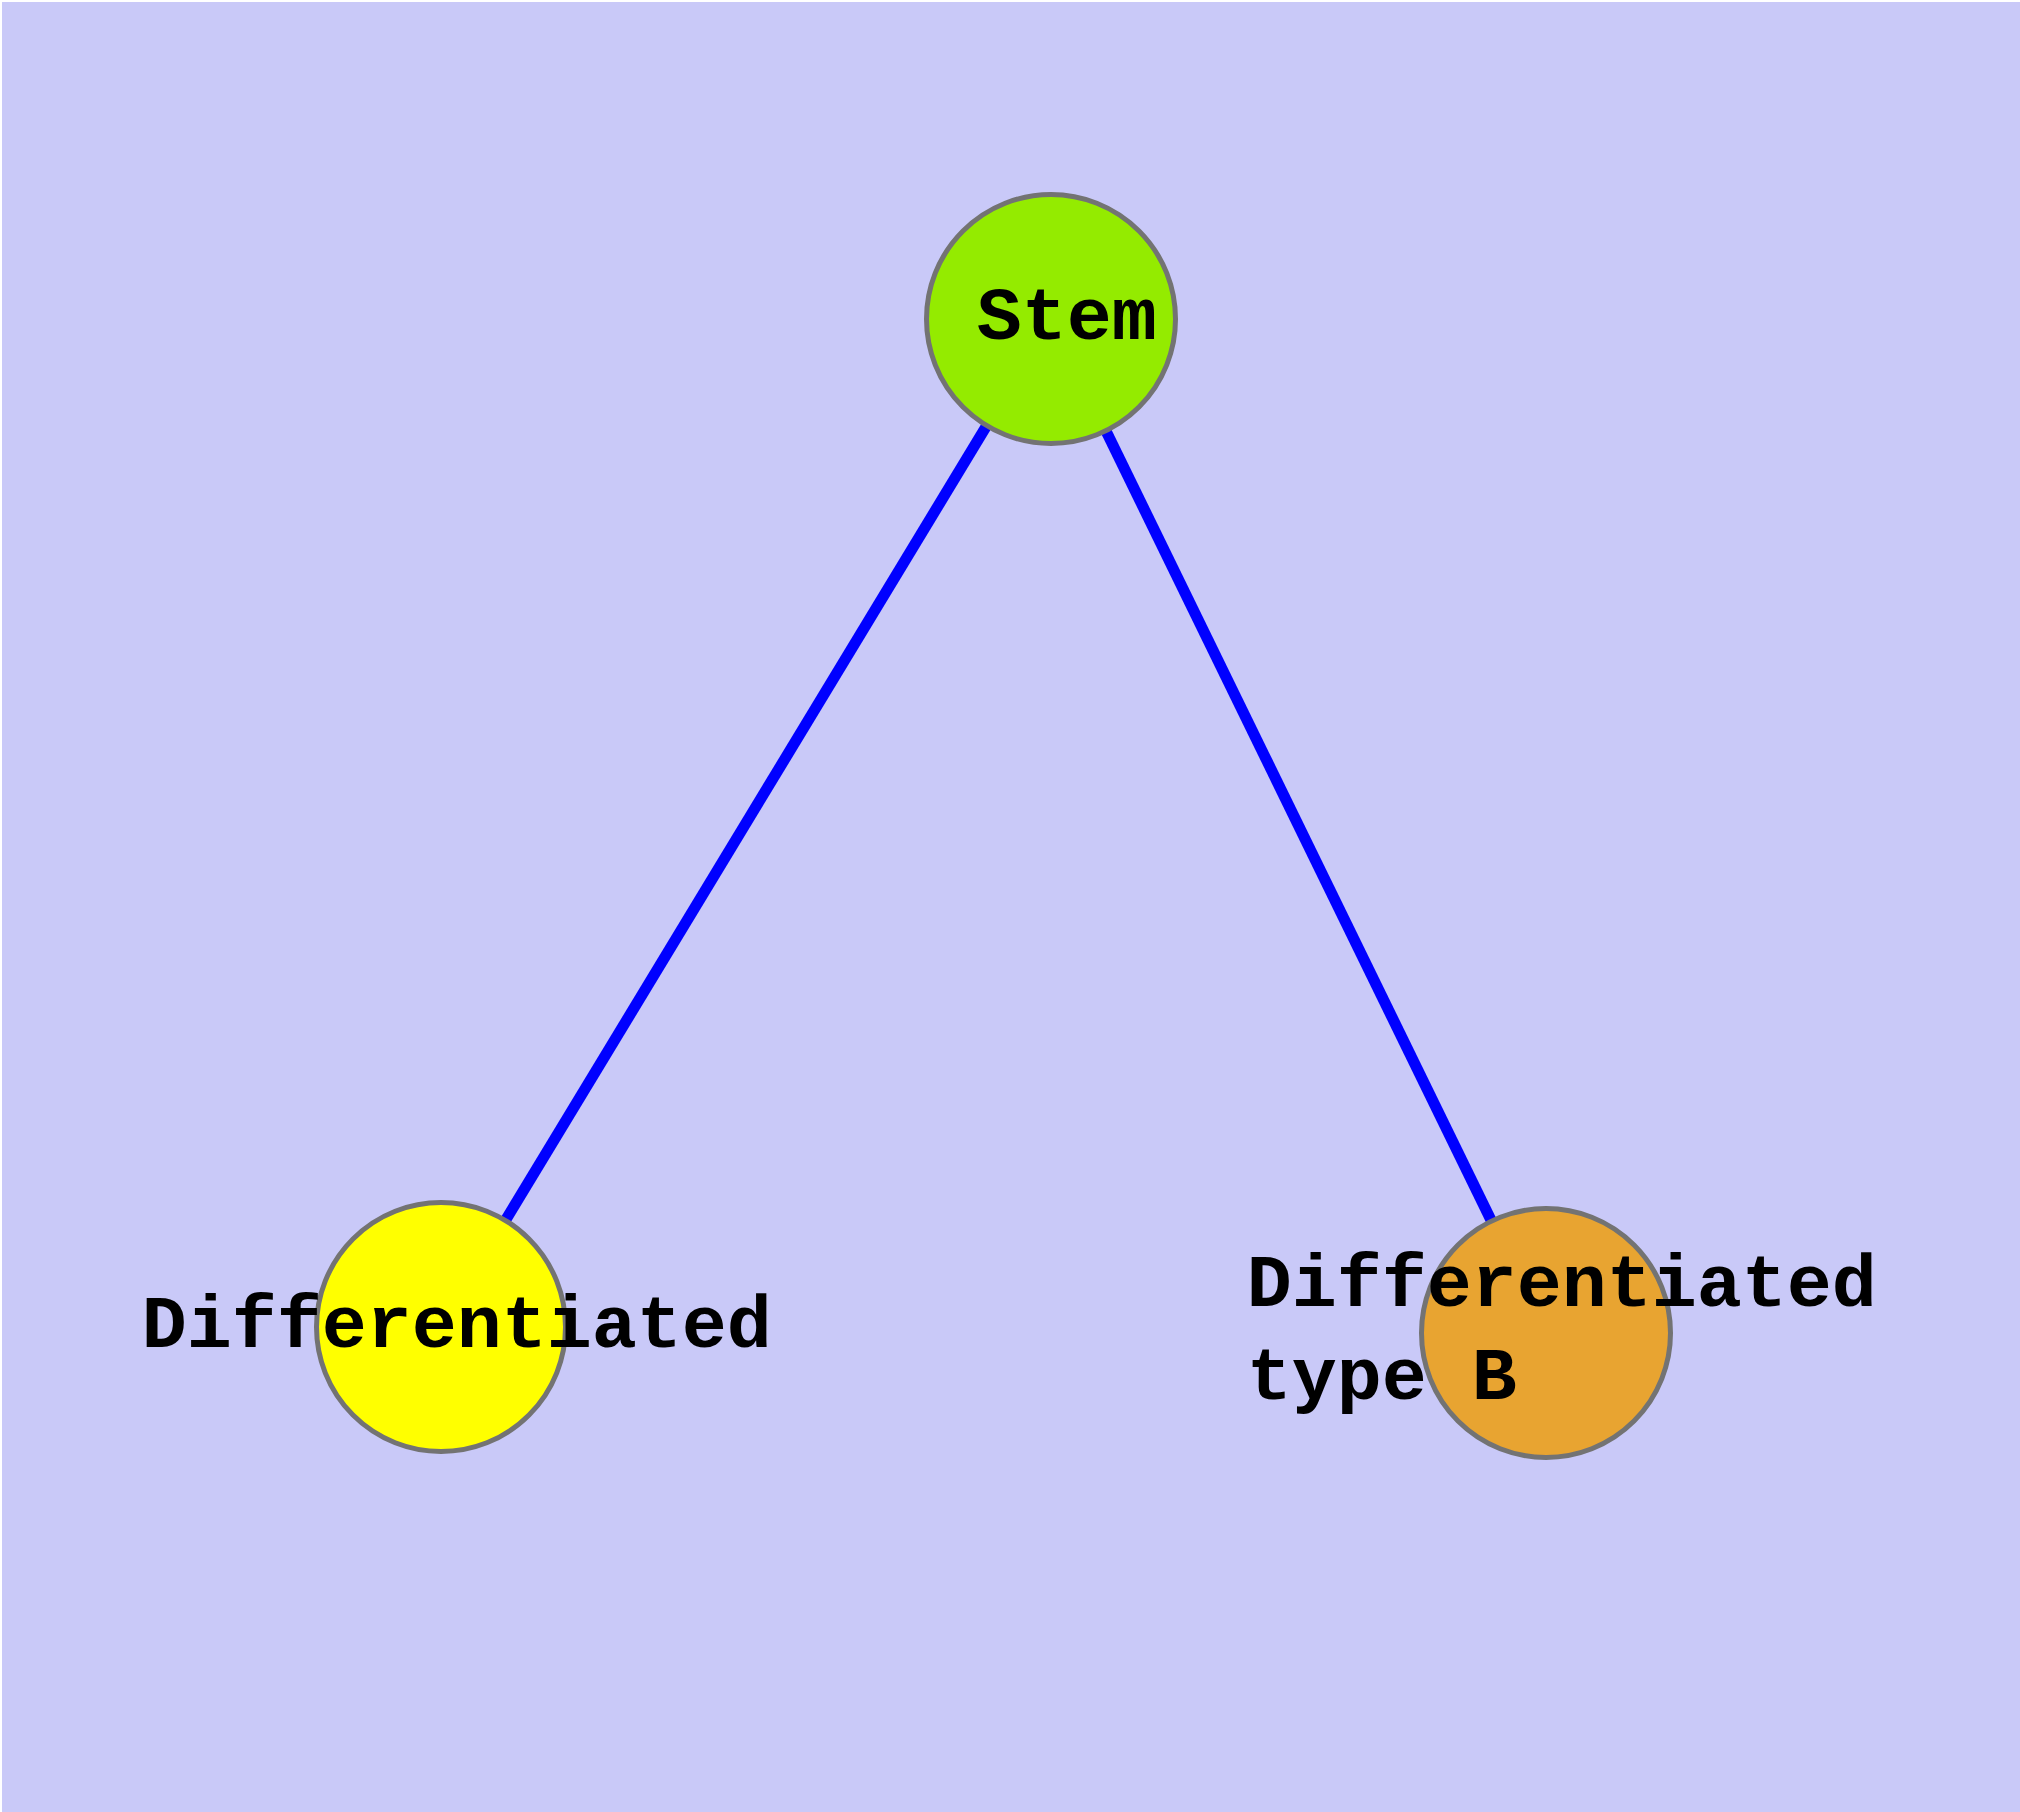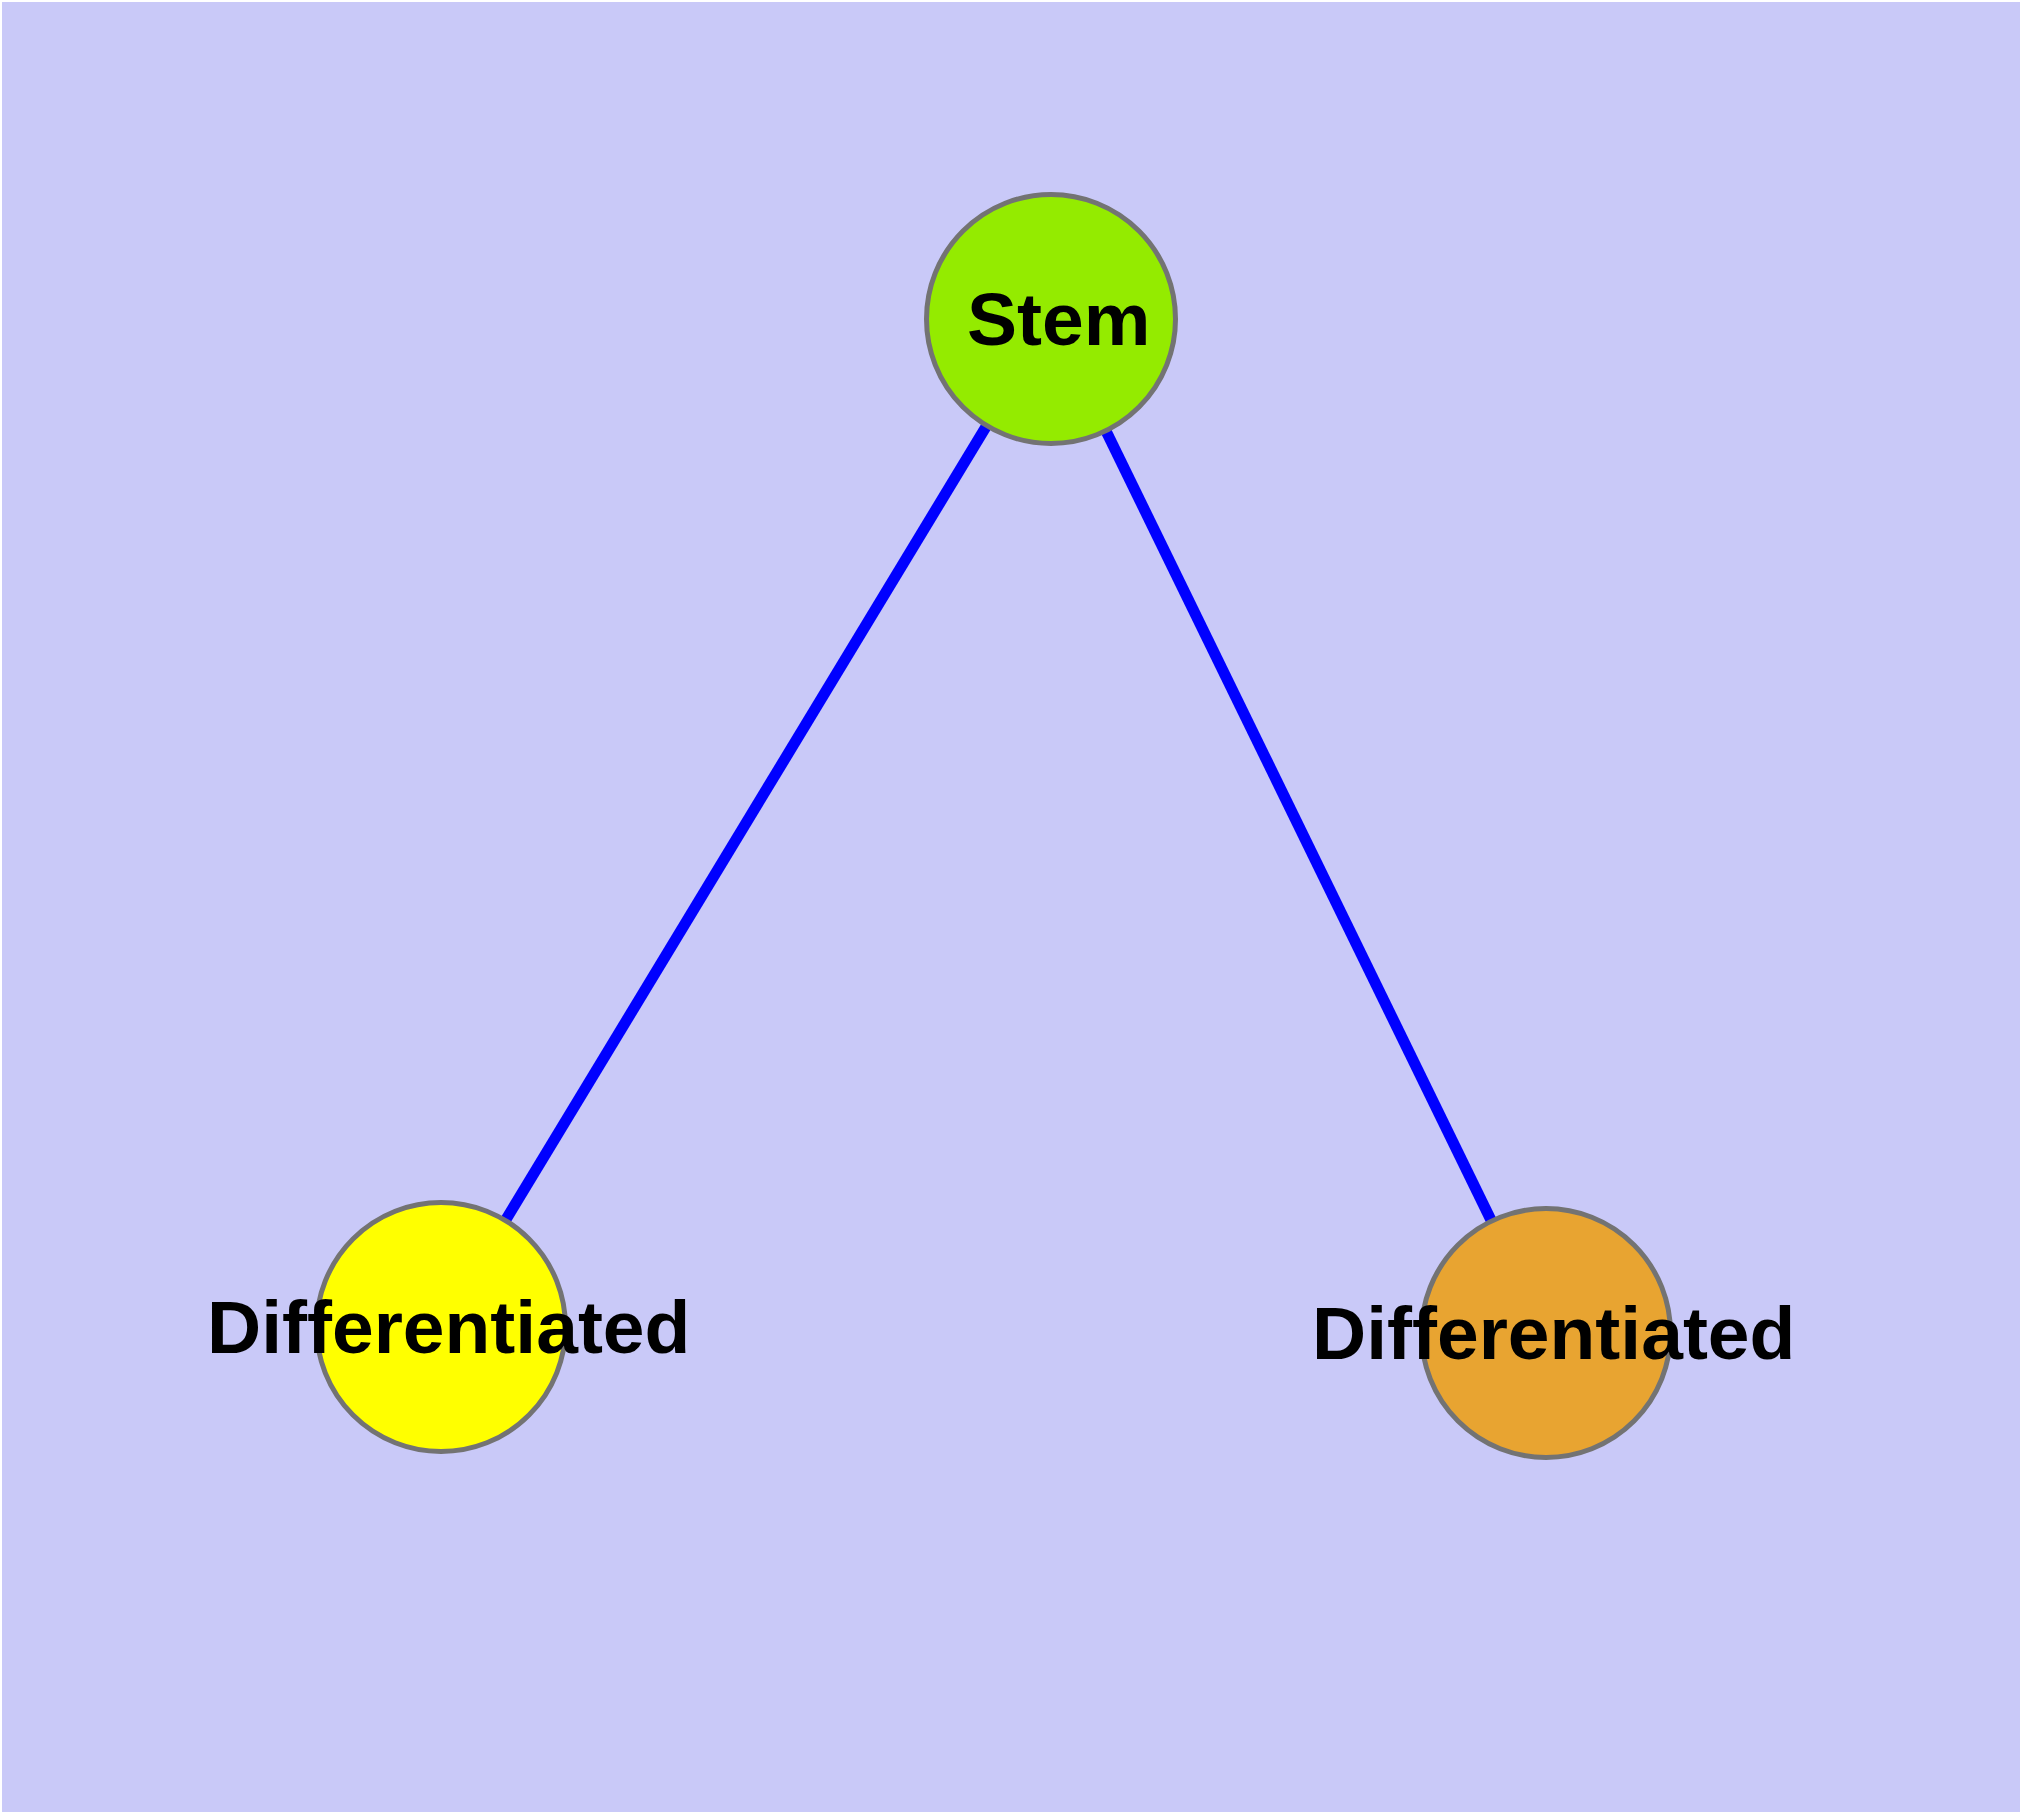--- a/index.html
+++ b/index.html
@@ -31,28 +31,29 @@
     position: absolute;
     left: 0; top: 0;
     width: 254px; height: 254px;
     border-radius: 50%;
     border: 5.1px solid #737373;
     transform: translate(-50%, -50%);
     z-index: 1;
   }
   .label {
     position: absolute;
-    left: 8px; top: 0;
+    left: 16px; top: 0;
     transform: translate(-50%, -50%);
     text-align: left;
     white-space: nowrap;
     font-weight: bold;
     font-size: 75px;
     line-height: 93px;
     z-index: 2;
+    font-family: Liberation Mono, monospace;
   }
   .label .line { display: block; }
 </style>
 </head>
 <body>
 
 <div class="canvas" style="background-color: rgb(201, 201, 248); color: rgb(0, 0, 0);">
 
   <svg class="edge-layer" viewBox="0 0 2382 2136">
     <line x1="1238" y1="374" x2="518" y2="1563" stroke="#0000FF"></line>
@@ -70,17 +71,18 @@
     <div class="circle" style="background-color: rgb(255, 255, 0); border-color: rgb(115, 115, 115);"></div>
     <div class="label">
       <span class="line">Differentiated</span>
     </div>
   </div>
 
   <div class="node" style="left:1544px; top:1331px;">
     <div class="circle" style="background-color: rgb(232, 164, 49); border-color: rgb(115, 115, 115);"></div>
     <div class="label">
       <span class="line">Differentiated</span>
+      <span class="line">type B</span>
     </div>
   </div>
 
 </div>
 
 
 </body></html>

